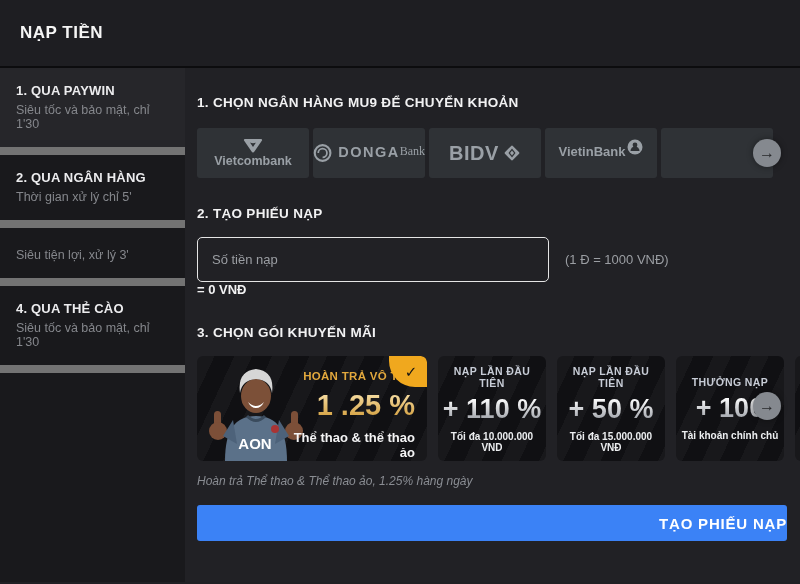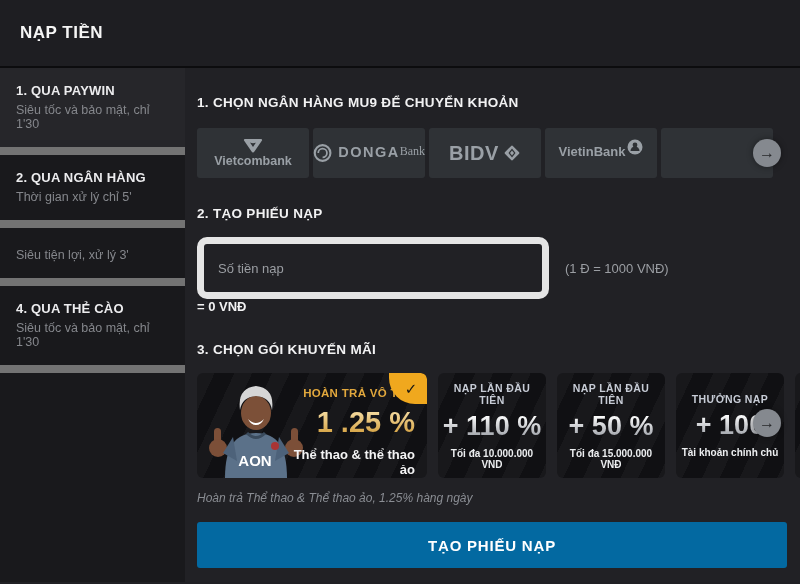--- a/index.html
+++ b/index.html
@@ -41,22 +41,22 @@
 
   .round-arrow { position:absolute; width:28px; height:28px; border-radius:50%;
     background:#85898f; color:#26272a; display:flex; align-items:center; justify-content:center;
     font-size:16px; font-weight:bold; cursor:pointer; box-shadow:0 0 6px rgba(0,0,0,.4); }
   .bank-arrow { right:19px; top:11px; }
   .promo-arrow { right:19px; top:36px; }
 
   
   .sec2 { margin-top:28px; }
   .amount-row { display:flex; align-items:center; margin-top:16px; }
-  .amount-input { width:352px; height:62px; background:transparent; border:7px solid #e5e5e5;
-    border-radius:10px; color:#e8e8ea; font-size:13px; padding:0 14px; outline:none;
+  .amount-input { width:352px; height:45px; background:transparent; border:1px solid #e5e5e5;
+    border-radius:5px; color:#e8e8ea; font-size:13px; padding:0 14px; outline:none;
     font-family:"Liberation Sans","DejaVu Sans",sans-serif; }
   .amount-input::placeholder { color:#9b9ea3; }
   .rate-note { color:#9b9ea3; font-size:13px; margin-left:16px; }
   .converted { color:#f2f2f3; font-size:13px; font-weight:bold; }
 
   
   .sec3 { margin-top:28px; }
   .promo-wrap { position:relative; margin:16px -13px 0 0; height:106px; }
   .promo-strip { display:flex; gap:11px; width:603px; height:106px; overflow:hidden; }
   .promo-card { width:108px; height:105px; flex-shrink:0; border-radius:6px; cursor:pointer;
@@ -78,23 +78,23 @@
     background:linear-gradient(180deg,#f7dfa8 10%,#d09a35 95%);
     -webkit-background-clip:text; background-clip:text; color:transparent; }
   .featured .promo-caption { color:#f4f4f5; font-size:13px; font-weight:bold; }
   .corner-badge { position:absolute; top:0; right:0; width:38px; height:31px; background:#f0a81e;
     border-radius:0 6px 0 26px; display:flex; align-items:center; justify-content:center;
     color:#141414; font-size:15px; font-weight:bold; padding-left:6px; }
 
   .footnote { color:#8a8d93; font-size:12px; font-style:italic; margin-top:12px; }
 
   
-  .submit-btn { display:block; width:590px; height:46px; margin-top:17px; background:#0369a1;
+  .submit-btn { display:block; width:590px; height:36px; margin-top:17px; background:#3b82f6;
     border:none; border-radius:3px; color:#ffffff; font-size:15px; font-weight:bold;
-    letter-spacing:.8px; cursor:pointer; font-family:"Liberation Sans","DejaVu Sans",sans-serif; }
+    letter-spacing:.8px; cursor:pointer; font-family:"Liberation Sans","DejaVu Sans",sans-serif;text-align:right; }
 </style>
 </head>
 <body>
 
 <div class="header">
   <div class="header-title">NẠP TIỀN</div>
 </div>
 
 <div class="layout">
 

